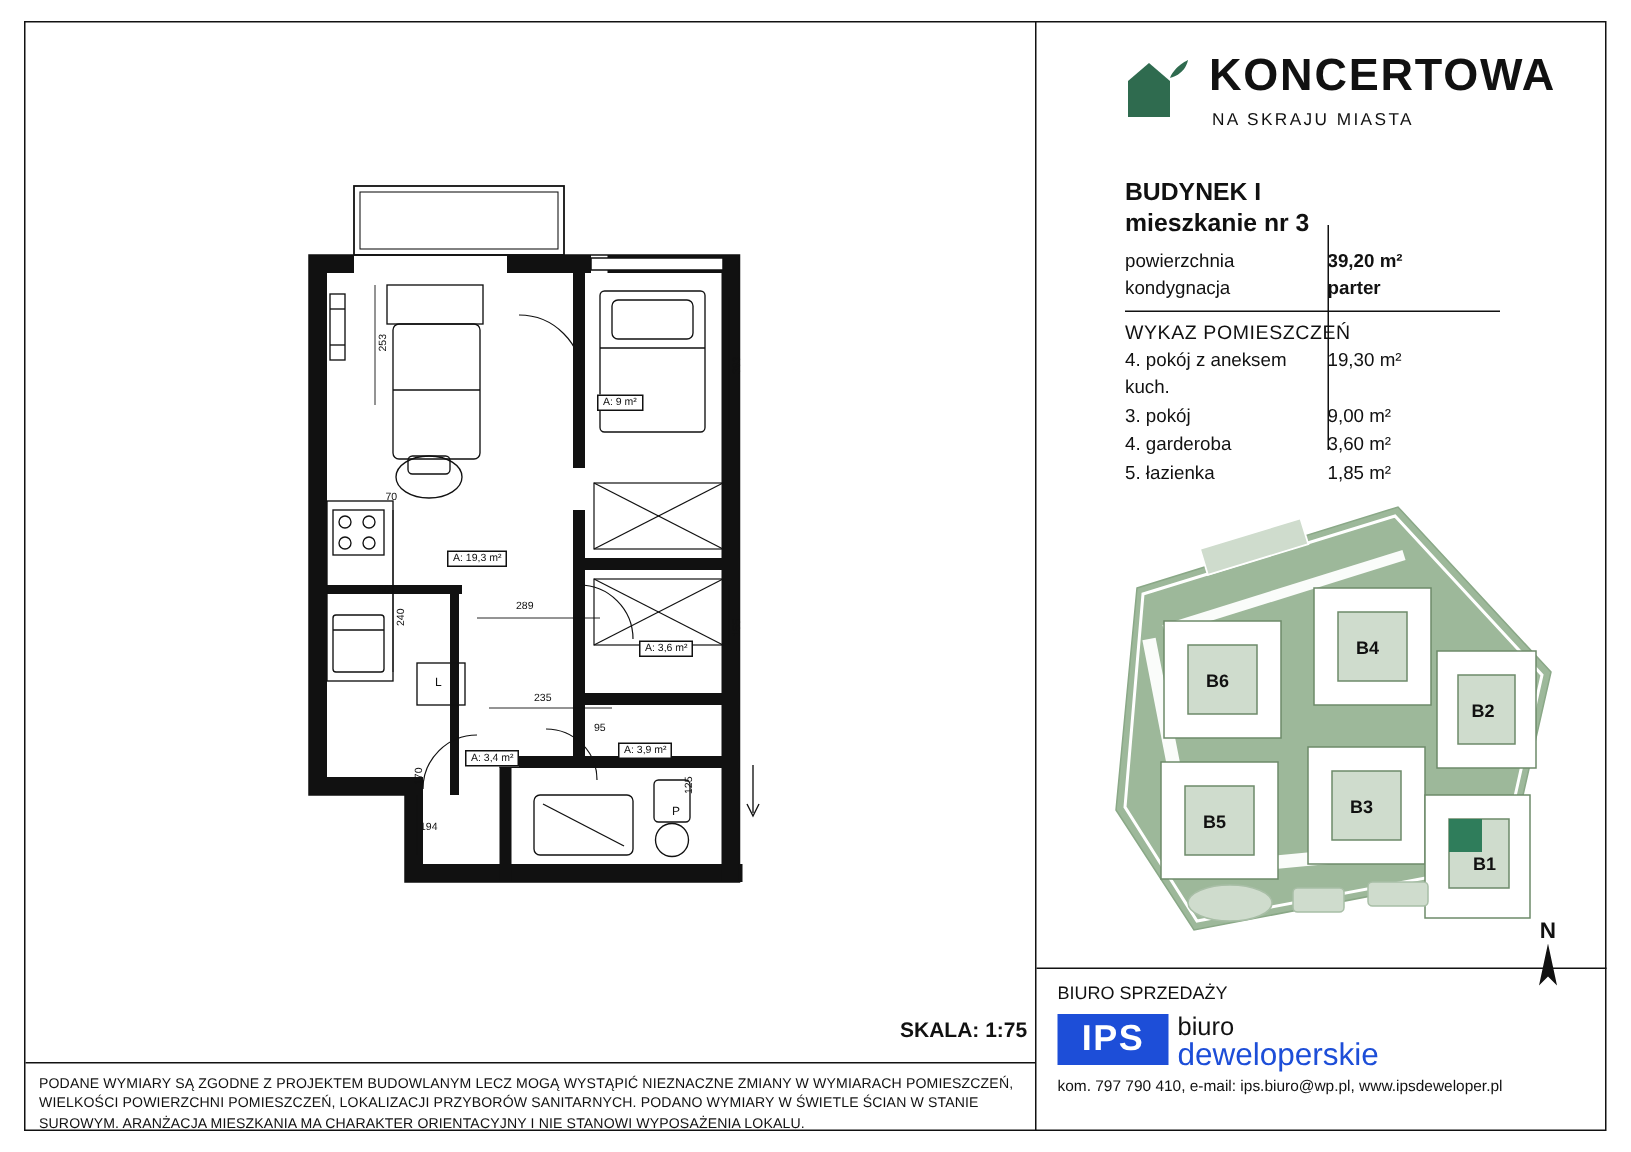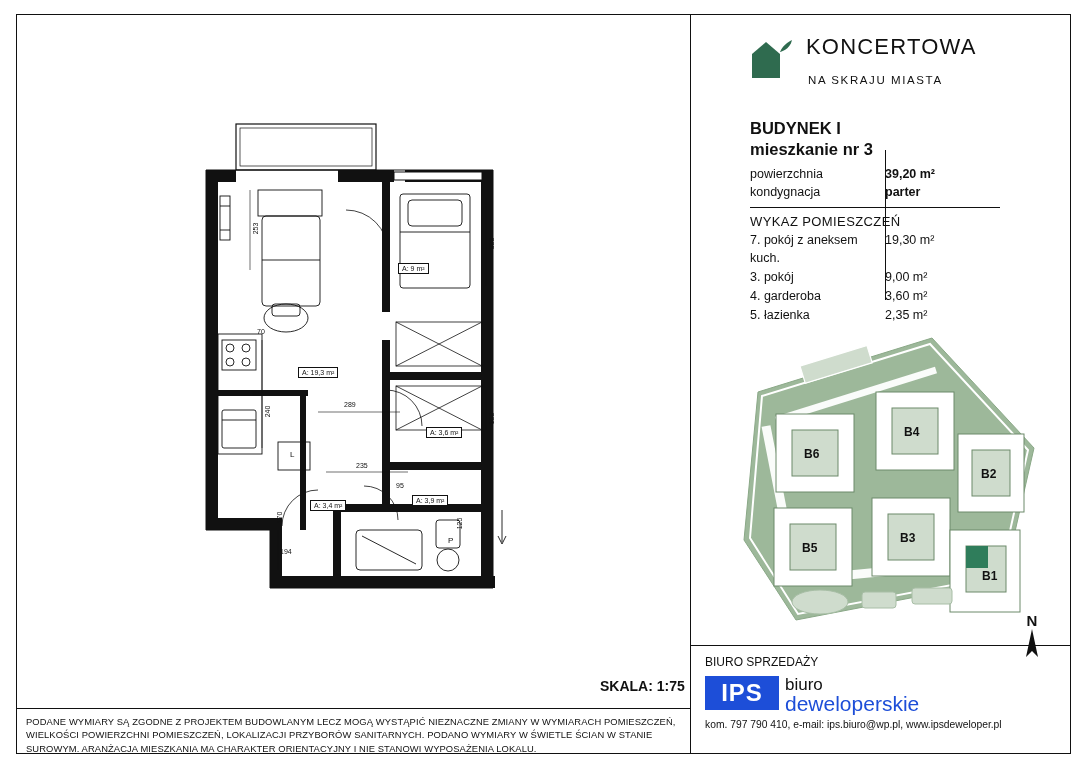--- a/index.html
+++ b/index.html
@@ -6,21 +6,21 @@
   body{width:1087px;height:768px;font-family:"Liberation Sans",sans-serif;color:#111;overflow:hidden;}
   .page{position:relative;width:1087px;height:768px;}
   .frame{position:absolute;left:16px;top:14px;width:1055px;height:740px;border:1px solid #111;box-sizing:border-box;}
   .vdiv{position:absolute;left:690px;top:14px;width:1px;height:740px;background:#111;}
   .hdiv-right{position:absolute;left:691px;top:645px;width:380px;height:1px;background:#111;}
   .hdiv-left{position:absolute;left:17px;top:708px;width:673px;height:1px;background:#111;}
 
   
   .logo{position:absolute;left:750px;top:34px;width:300px;height:62px;}
   .logo-mark{position:absolute;left:0;top:2px;width:44px;height:44px;}
-  .logo-title{position:absolute;left:56px;top:0px;font-size:22px;font-weight:normal;letter-spacing:1.2px;color:#111;}
+  .logo-title{position:absolute;left:56px;top:0px;font-size:30px;font-weight:bold;letter-spacing:1.2px;color:#111;}
   .logo-sub{position:absolute;left:58px;top:40px;font-size:11.5px;letter-spacing:1.6px;color:#111;}
 
   
   .info{position:absolute;left:750px;top:118px;width:260px;}
   .info h1{margin:0;font-size:16.5px;font-weight:bold;line-height:1.25;}
   .info h2{margin:0;font-size:16.5px;font-weight:bold;line-height:1.25;}
   .kv{position:relative;margin-top:6px;}
   .kv .row{display:flex;font-size:12.5px;line-height:1.45;}
   .kv .row .k{width:135px;}
   .kv .row .v{font-weight:bold;}
@@ -87,34 +87,34 @@
       </div>
       <div class="row">
         <div class="k">kondygnacja</div>
         <div class="v">parter</div>
       </div>
     </div>
     <div class="hr"></div>
     <div class="sect-title">WYKAZ POMIESZCZEŃ</div>
     <div class="rooms">
       <div class="row">
-        <div class="k">7. pokój z aneksem kuch.</div>
+        <div class="k">4. pokój z aneksem kuch.</div>
         <div class="v">19,30 m²</div>
       </div>
       <div class="row">
         <div class="k">3. pokój</div>
         <div class="v">9,00 m²</div>
       </div>
       <div class="row">
         <div class="k">4. garderoba</div>
         <div class="v">3,60 m²</div>
       </div>
       <div class="row">
         <div class="k">5. łazienka</div>
-        <div class="v">2,35 m²</div>
+        <div class="v">1,85 m²</div>
       </div>
     </div>
   </div>
   <div class="vsep"></div>
 
   <div class="sitemap">
     <svg width="300" height="300" viewBox="0 0 300 300">
       <polygon points="22,62 196,8 298,118 268,250 60,290 8,210" fill="#9db89a" stroke="#8aa887" stroke-width="1"></polygon>
       <path d="M26,66 L194,14 L292,120 L264,246 L62,284 L14,208 Z" fill="none" stroke="#ffffff" stroke-width="2"></path>
 

